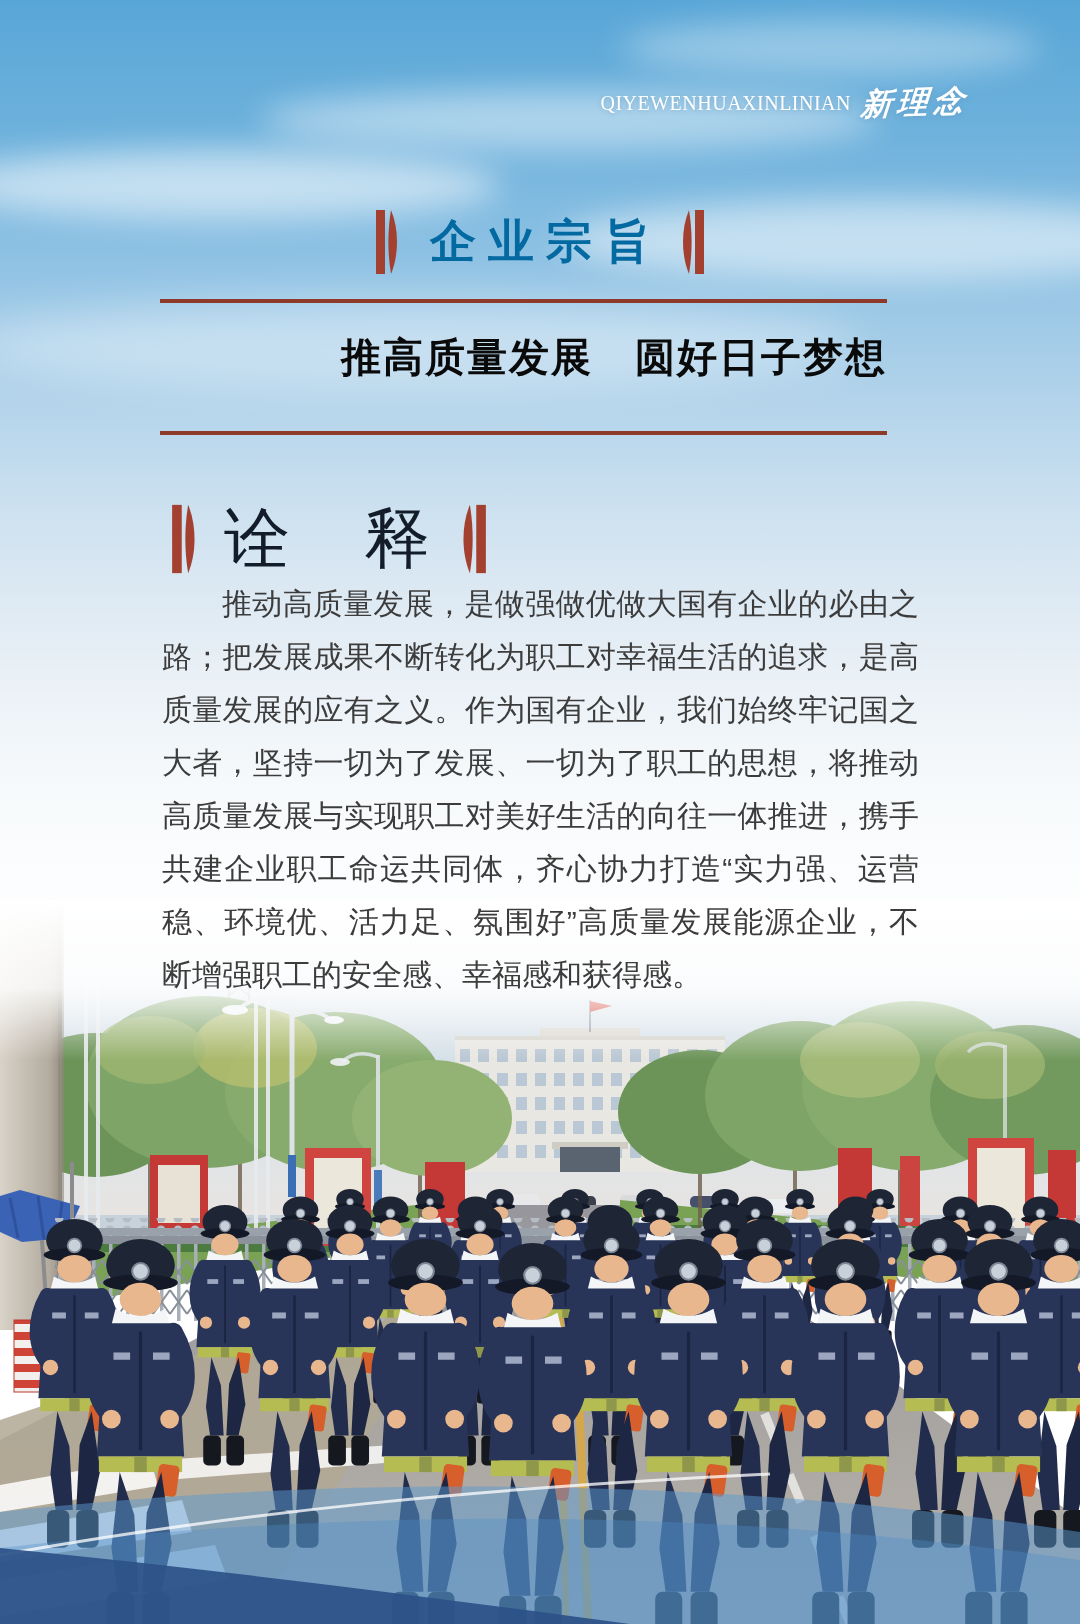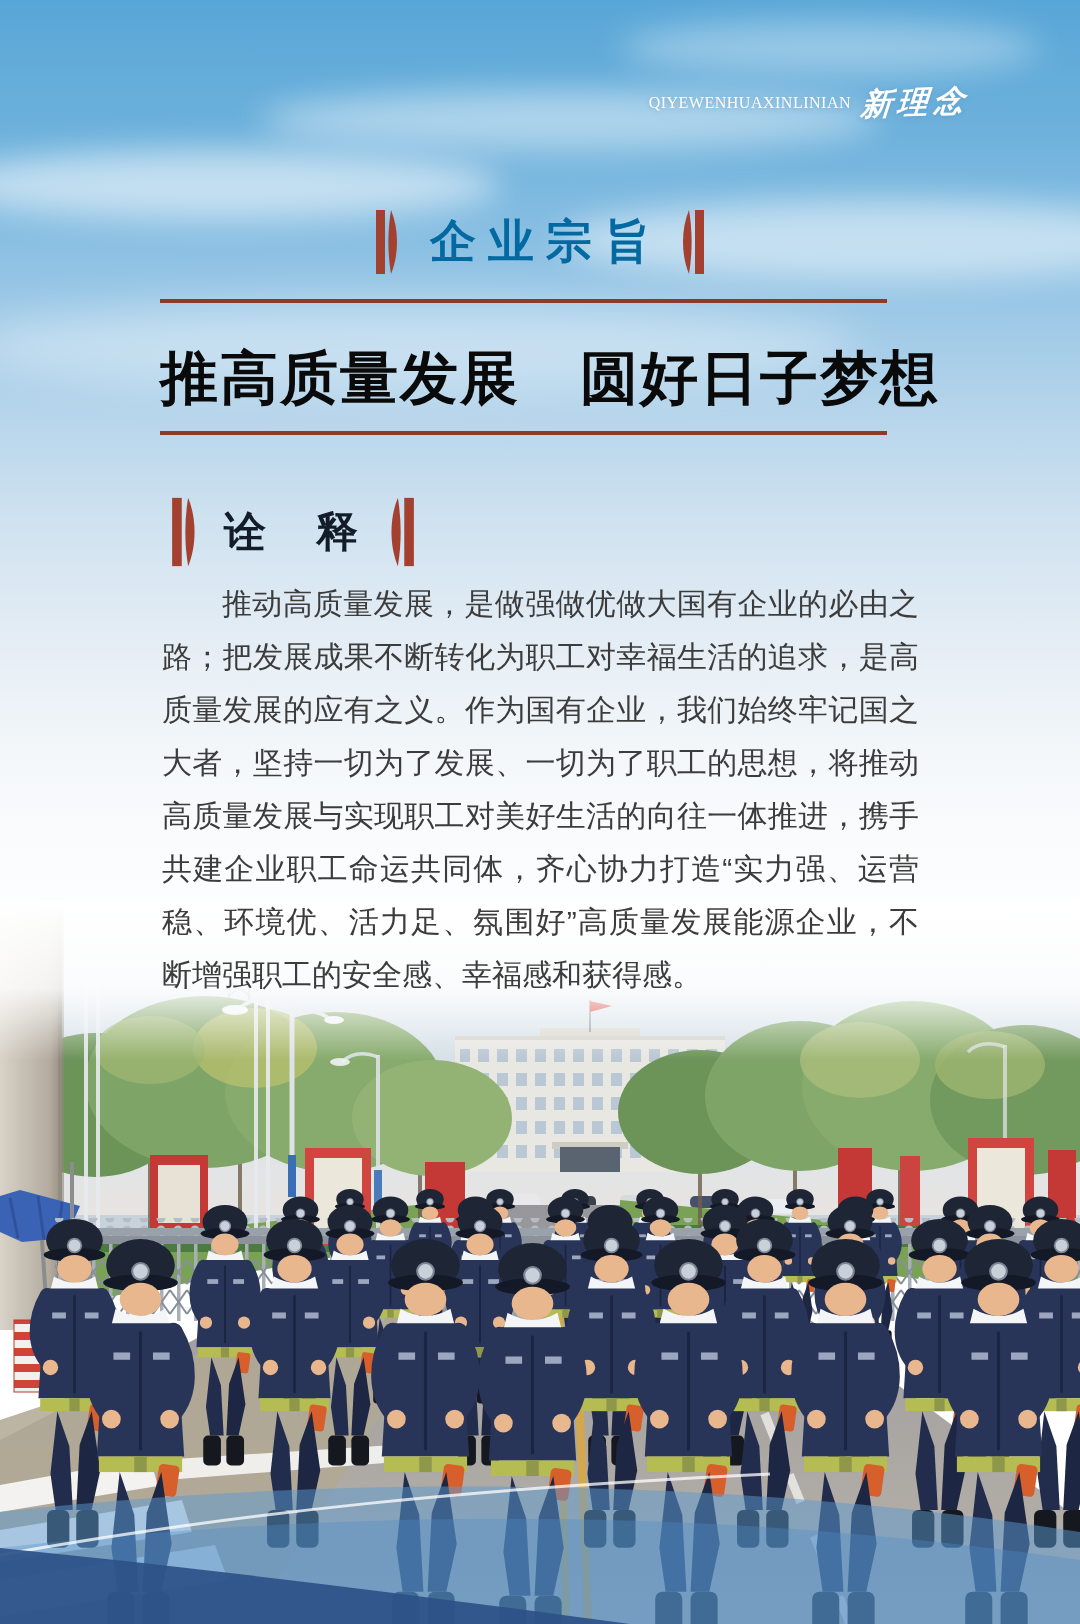--- a/index.html
+++ b/index.html
@@ -14,38 +14,38 @@
   .c1{left:-60px;top:150px;width:560px;height:70px;}
   .c2{left:260px;top:90px;width:620px;height:60px;background:rgba(255,255,255,.45);}
   .c3{left:560px;top:200px;width:640px;height:80px;background:rgba(255,255,255,.5);}
   .c4{left:-40px;top:300px;width:900px;height:90px;background:rgba(255,255,255,.38);filter:blur(22px);}
   .c5{left:620px;top:20px;width:420px;height:56px;background:rgba(255,255,255,.35);}
 
   .brand{position:absolute;top:80px;right:116px;text-align:right;color:#fff;z-index:3;
          text-shadow:0 1px 4px rgba(90,140,175,.45);}
   .brand-title{font-size:30px;font-weight:bold;letter-spacing:9px;margin-right:-9px;}
   .brand-sub{display:flex;align-items:center;justify-content:flex-end;gap:10px;margin-top:2px;}
-  .brand-pinyin{font-family:"Liberation Serif","DejaVu Serif",serif;font-size:16px;letter-spacing:.5px;}
+  .brand-pinyin{font-family:"Liberation Serif","DejaVu Serif",serif;font-size:20px;letter-spacing:.5px;}
   .brand-script{font-family:"Liberation Serif","DejaVu Serif",serif;font-size:31px;font-weight:bold;
                 font-style:italic;transform:skewX(-6deg) rotate(-2deg);letter-spacing:5px;margin-right:-5px;}
 
   .section-header{position:absolute;top:208px;left:0;right:0;display:flex;justify-content:center;
                   align-items:center;gap:26px;z-index:3;}
   .section-header .label{font-size:46px;font-weight:bold;color:#0369a1;letter-spacing:12px;margin-right:-12px;}
 
   .rule{position:absolute;left:160px;width:727px;height:4px;background:#8e3a2b;z-index:3;}
   .rule-1{top:299px;}
   .rule-2{top:431px;}
 
-  .main-title{position:absolute;top:340px;left:160px;width:727px;text-align:right;z-index:3;
-              font-family:"Liberation Serif","DejaVu Serif",serif;font-size:58px;font-weight:900;
+  .main-title{position:absolute;top:330px;left:160px;width:727px;text-align:right;z-index:3;
+              font-family:"Liberation Serif","DejaVu Serif",serif;font-size:40px;font-weight:900;
               color:#0a0a0a;letter-spacing:2px;white-space:nowrap;}
 
   .interp-header{position:absolute;top:494px;left:170px;display:flex;align-items:center;gap:22px;z-index:3;}
-  .interp-header .label{font-family:"Liberation Serif","DejaVu Serif",serif;font-size:42px;font-weight:bold;
+  .interp-header .label{font-family:"Liberation Serif","DejaVu Serif",serif;font-size:66px;font-weight:normal;
                         color:#131d29;letter-spacing:4px;}
 
   .paragraph{position:absolute;top:577px;left:162px;width:757px;z-index:3;
              font-size:30px;line-height:53px;color:#3c3c3c;text-align:justify;text-indent:2em;}
 
   .photo{position:absolute;top:900px;left:0;width:1080px;height:724px;z-index:1;}
   .photo svg{display:block;}
 
   .bracket{flex:0 0 auto;}
 </style>

